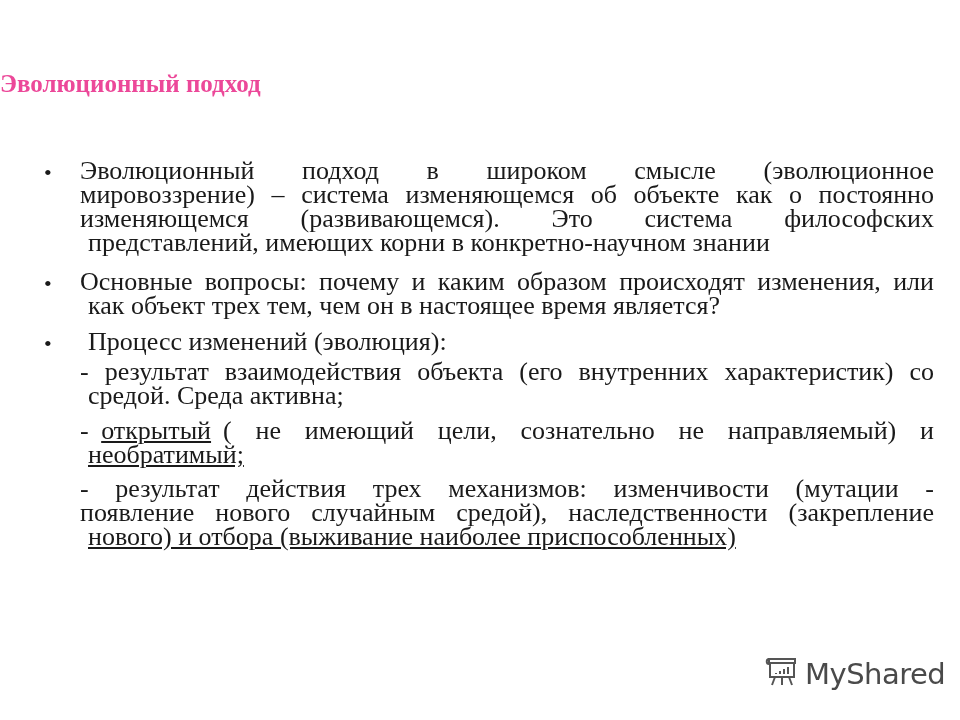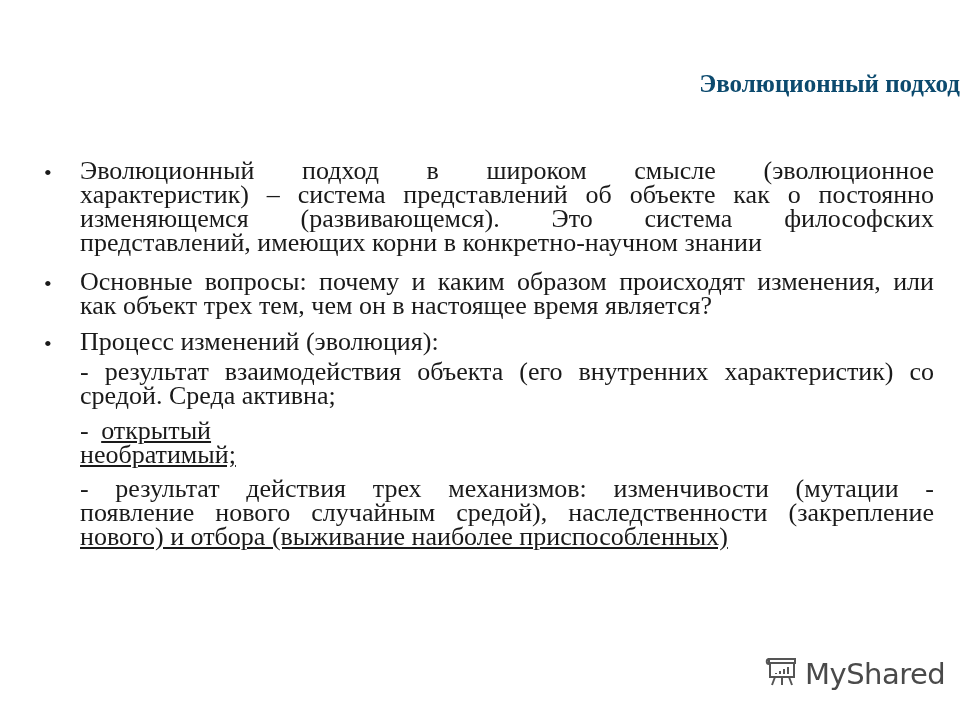--- a/index.html
+++ b/index.html
@@ -1,67 +1,68 @@
 <!DOCTYPE html>
 <html><head>
   <meta charset="utf-8">
   <style>
     html, body { margin: 0; padding: 0; }
     body {
       width: 960px; height: 720px; background: #ffffff; position: relative; overflow: hidden;
       font-family: "Liberation Serif", "DejaVu Serif", serif; color: #1a1a1a;
     }
     .title {
-      position: absolute; left: 0; top: 70px; width: 960px; text-align: right;
-      font-weight: bold; font-size: 25px; color: #0c4a6e;
+      position: absolute; left: 0; top: 70px; width: 960px; text-align: left;
+      font-weight: bold; font-size: 25px; color: #ec4899;
     }
     .bullet {
       position: absolute; left: 44px; font-size: 22px; line-height: 24px;
     }
     .line {
       position: absolute; font-size: 26px; line-height: 24px; white-space: nowrap;
       text-align: justify; text-align-last: justify;
     }
-    .line.last { text-align-last: left; }
+    .line.last { text-align-last: left; margin-left: 8px; }
     .u { text-decoration: underline; }
     .logo {
       position: absolute; left: 765px; top: 655px; display: flex; align-items: center;
     }
     .logo-text {
       font-family: "DejaVu Sans", "Liberation Sans", sans-serif; font-size: 29px; color: #4a4a4a;
       margin-left: 6px; letter-spacing: -0.5px;
     }
   </style>
 </head>
 <body>
 
 <div>
   <div class="title">Эволюционный подход</div>
 
   <span class="bullet" style="top:161px">•</span>
   <div class="line" style="left:80px; top:159px; width:854px;">Эволюционный подход в широком смысле (эволюционное</div>
-  <div class="line" style="left:80px; top:183px; width:854px;">характеристик) – система представлений об объекте как о постоянно</div>
+  <div class="line" style="left:80px; top:183px; width:854px;">мировоззрение) – система изменяющемся об объекте как о постоянно</div>
   <div class="line" style="left:80px; top:207px; width:854px;">изменяющемся (развивающемся). Это система философских</div>
   <div class="line last" style="left:80px; top:231px; width:854px;">представлений, имеющих корни в конкретно-научном знании</div>
 
   <span class="bullet" style="top:272px">•</span>
   <div class="line" style="left:80px; top:270px; width:854px;">Основные вопросы: почему и каким образом происходят изменения, или</div>
   <div class="line last" style="left:80px; top:294px; width:854px;">как объект трех тем, чем он в настоящее время является?</div>
 
   <span class="bullet" style="top:332px">•</span>
   <div class="line last" style="left:80px; top:330px; width:854px;">Процесс изменений (эволюция):</div>
 
   <div class="line" style="left:80px; top:360px; width:854px;">- результат взаимодействия объекта (его внутренних характеристик) со</div>
   <div class="line last" style="left:80px; top:384px; width:854px;">средой. Среда активна;</div>
 
   <div class="line" style="left:80px; top:419px; width:854px; display:flex; justify-content:space-between;">
     <span style="display:flex; gap:6px;">
       <span style="white-space:pre;">- </span>
       <span class="u">открытый</span>
     </span>
+    <span style="flex:1; margin-left:12px; text-align:justify; text-align-last:justify;"> ( не имеющий цели, сознательно не направляемый) и</span>
   </div>
   <div class="line last" style="left:80px; top:443px;">
     <span class="u">необратимый;</span>
   </div>
 
   <div class="line" style="left:80px; top:477px; width:854px;"> - результат действия трех механизмов: изменчивости (мутации -</div>
   <div class="line" style="left:80px; top:501px; width:854px;">появление нового случайным средой), наследственности (закрепление</div>
   <div class="line last" style="left:80px; top:525px; width:854px;text-decoration:underline;">нового) и отбора (выживание наиболее приспособленных)</div>
 </div>
 

